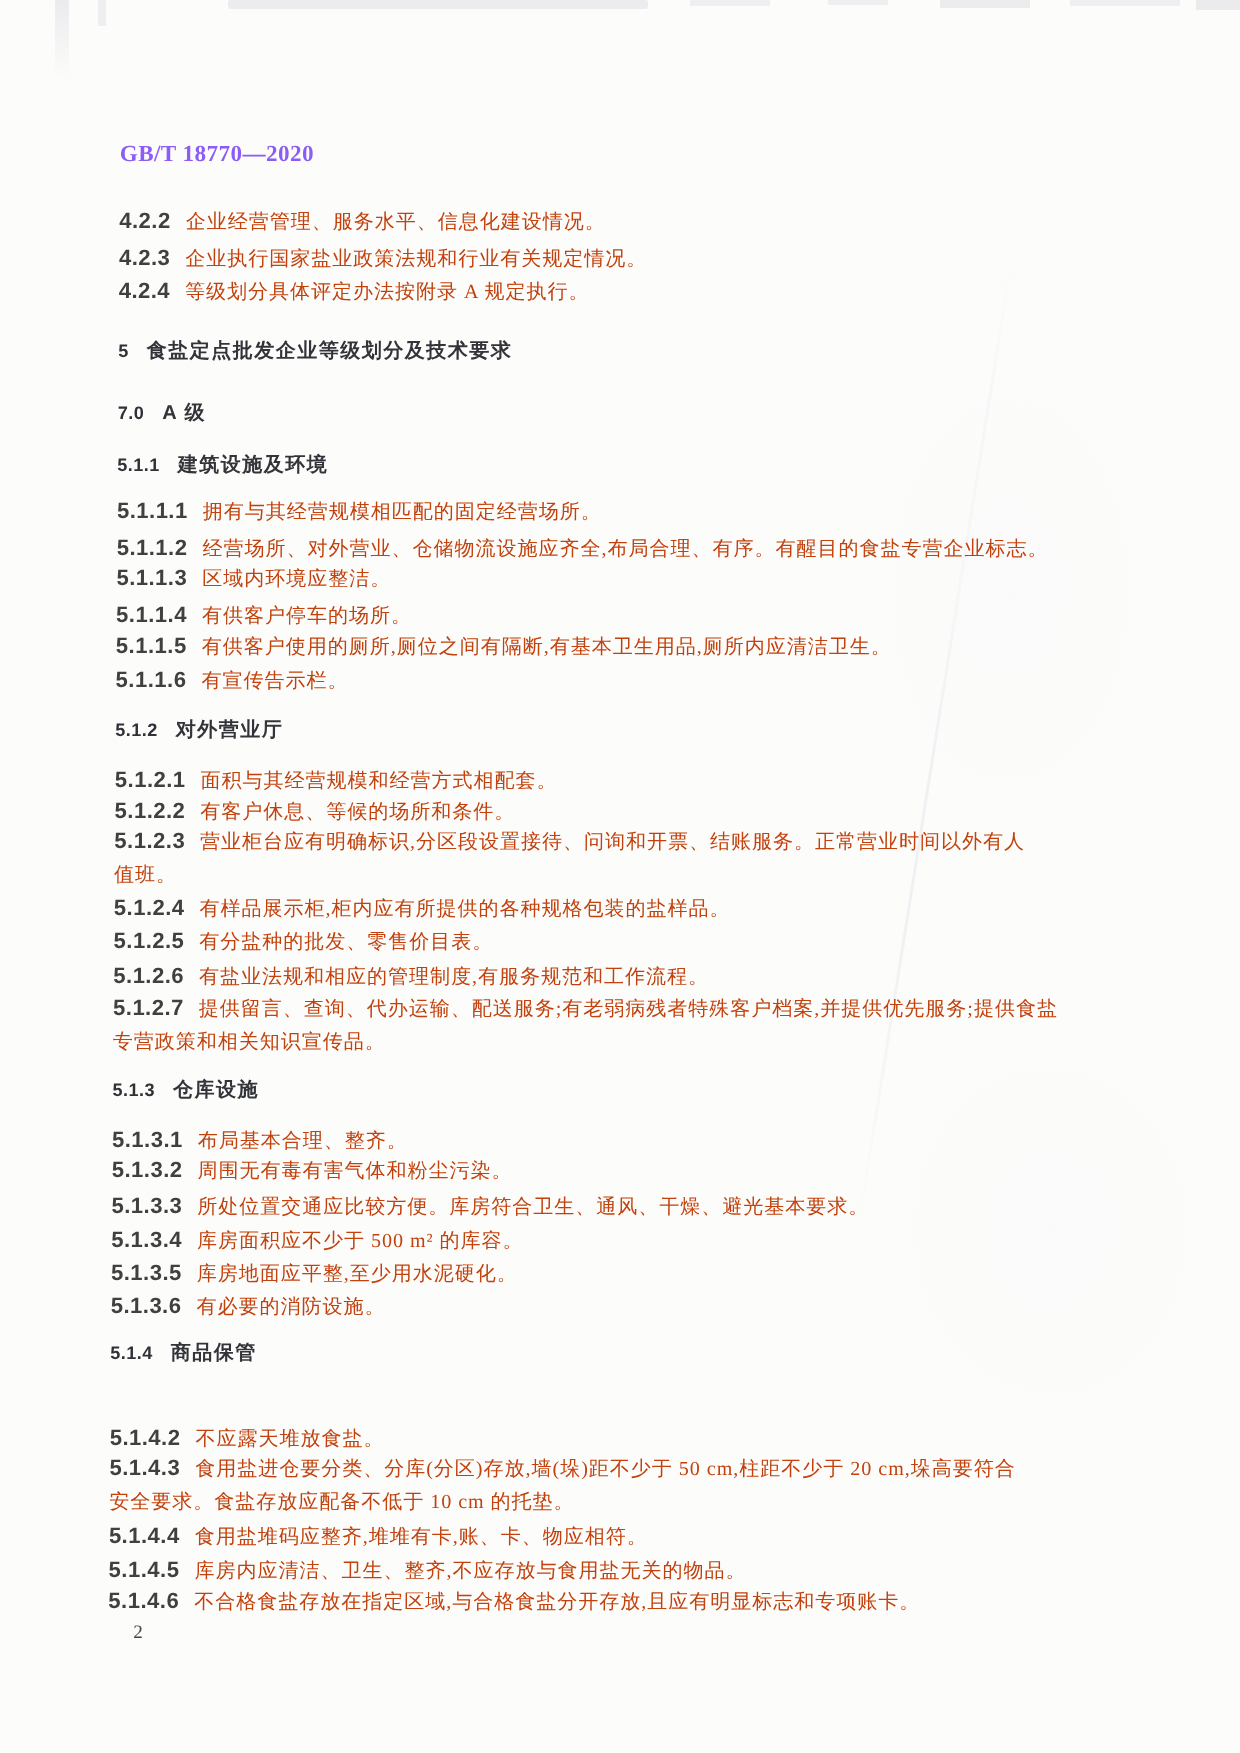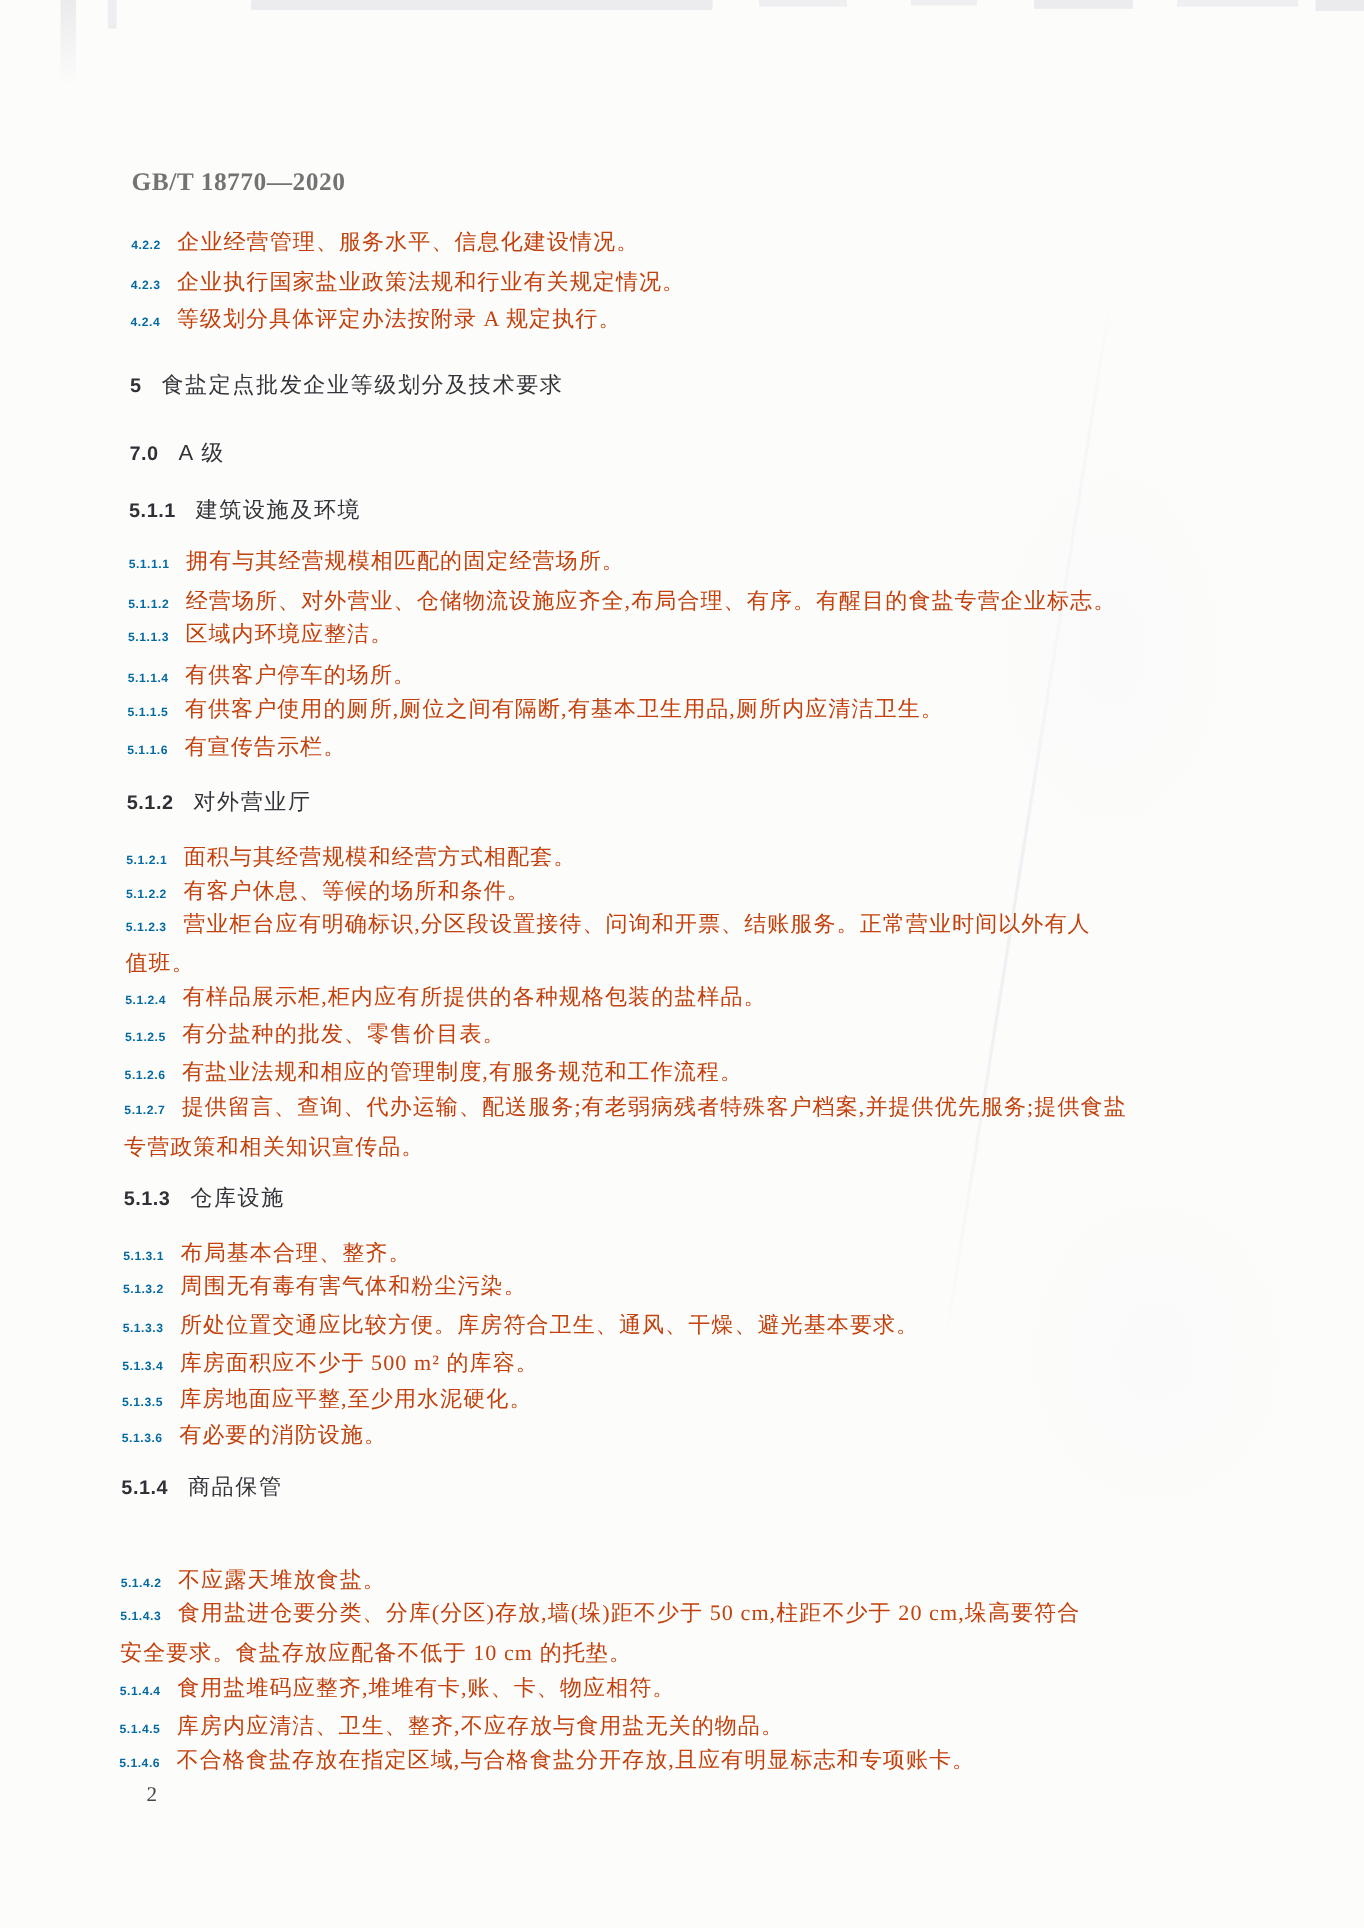--- a/index.html
+++ b/index.html
@@ -26,51 +26,50 @@
     transform-origin: 0 0;
   }
   .doc-header {
     position: absolute;
     left: 121px;
     top: 141px;
     font-family: "Liberation Serif", "DejaVu Serif", serif;
     font-weight: 700;
     font-size: 23px;
     letter-spacing: 0.5px;
-    color: #737373;
+    color: #8b5cf6;
     white-space: nowrap;
-    margin-top: 12px;
   }
   .clause {
     position: absolute;
     left: 121px;
     width: 1016px;
     font-size: 20px;
     line-height: 33px;
     text-align: justify;
   }
   .cnum {
     font-family: "Liberation Sans", "DejaVu Sans", sans-serif;
     font-weight: 700;
-    font-size: 11px;
+    font-size: 22px;
     letter-spacing: 0.5px;
     margin-right: 15px;
-    color: #0369a1;
+    color: #404040;
     white-space: nowrap;
   }
   .ctext {
     font-family: "Liberation Serif", "DejaVu Serif", serif;
     letter-spacing: 1px;
     white-space: pre-wrap;
     color: #c2410c;
   }
   .heading .cnum { font-size: 18px; margin-right: 18px; color: #303136; }
   .heading .ctext {
     font-family: "Liberation Sans", "DejaVu Sans", sans-serif;
-    font-weight: 400;
+    font-weight: 700;
     letter-spacing: 1.5px;
     color: #333439;
   }
   .page-num {
     position: absolute;
     left: 146px;
     top: 1621px;
     font-size: 19px;
     color: #44454a;
     font-family: "Liberation Serif", "DejaVu Serif", serif;

